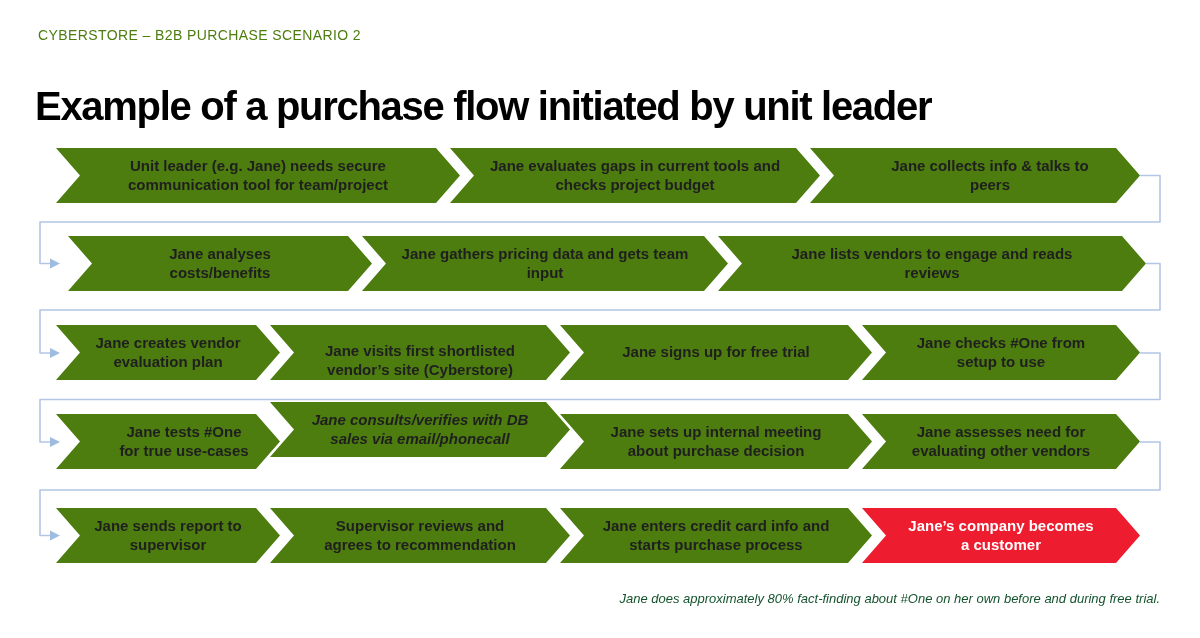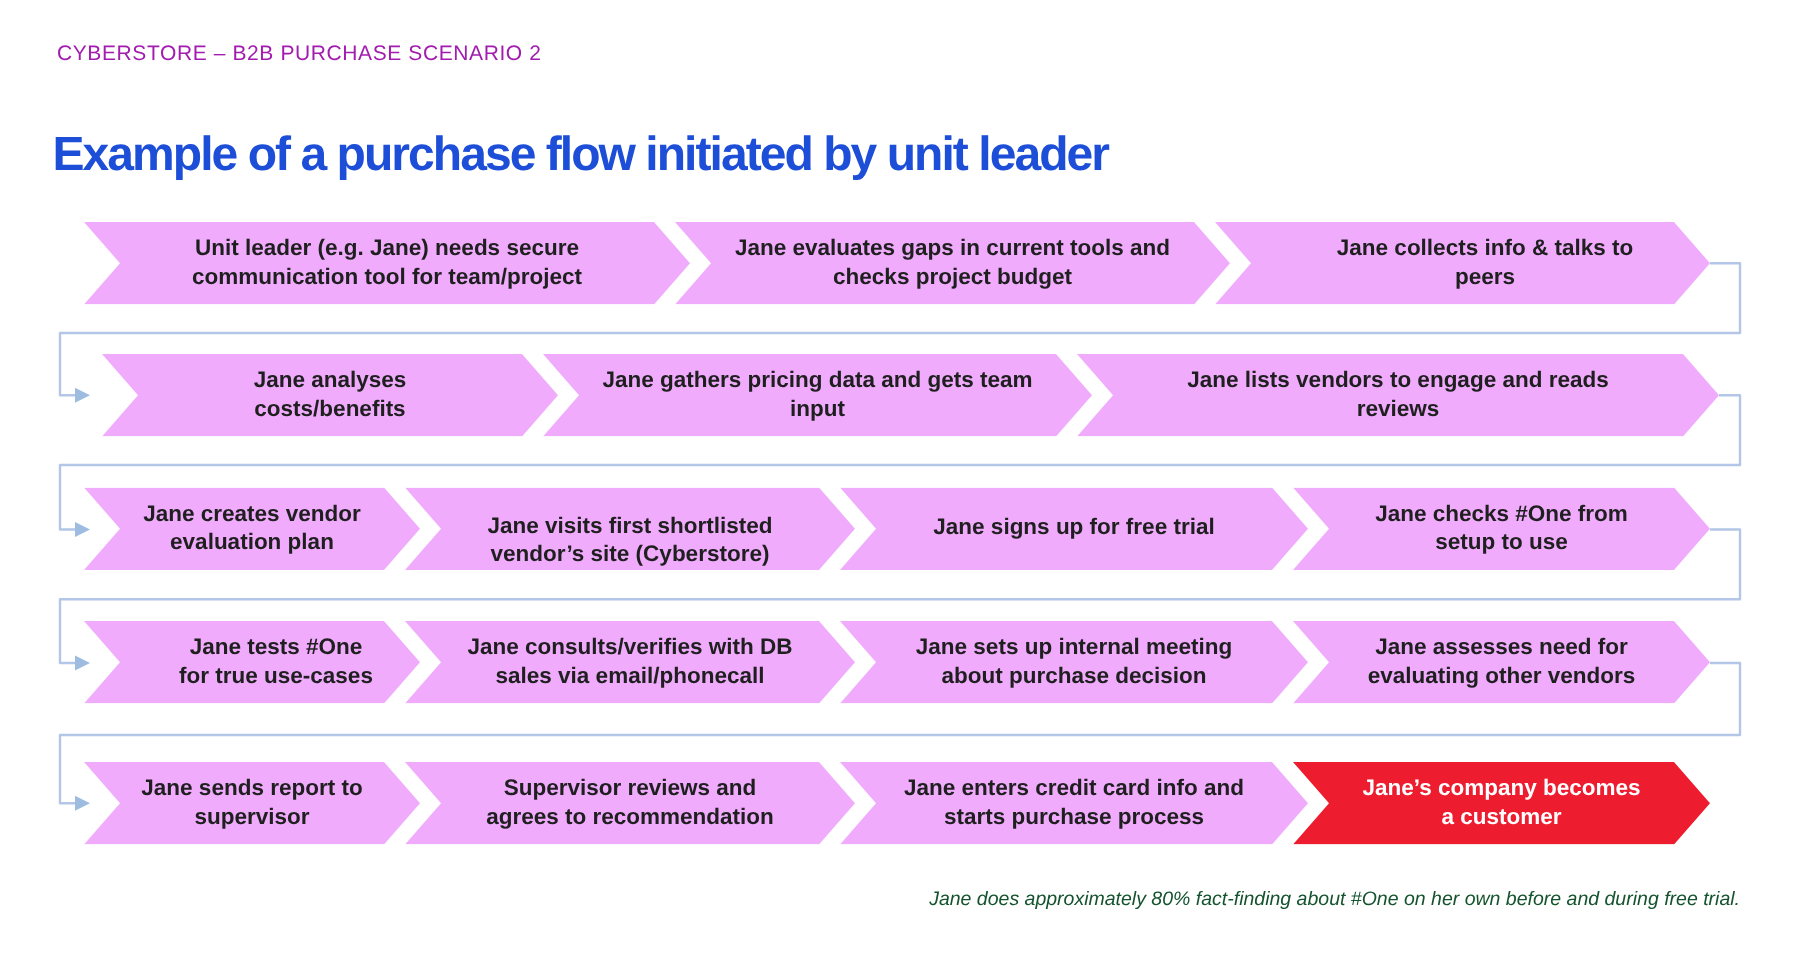--- a/index.html
+++ b/index.html
@@ -2,28 +2,28 @@
 <html><head>
 <meta charset="utf-8">
 <style>
   html,body{margin:0;padding:0;background:#fff;}
   .slide{
     position:relative;width:1200px;height:638px;background:#ffffff;
     font-family:"Liberation Sans", sans-serif;overflow:hidden;
   }
   .kicker{
     position:absolute;left:38px;top:27px;font-size:14px;letter-spacing:.4px;
-    color:#a21caf;font-weight:400;
+    color:#4d7c0f;font-weight:400;
   }
   .title{
-    position:absolute;left:35px;top:84px;font-size:32px;font-weight:800;
-    letter-spacing:-1.3px;color:#1d4ed8;white-space:nowrap;
+    position:absolute;left:35px;top:84px;font-size:40px;font-weight:800;
+    letter-spacing:-1.3px;color:#000000;white-space:nowrap;
   }
   .chev{
-    position:absolute;height:55px;background:#f0abfc;box-sizing:border-box;
+    position:absolute;height:55px;background:#4d7c0f;box-sizing:border-box;
     display:flex;align-items:center;justify-content:center;text-align:center;
     padding:2px 30px;
     clip-path:polygon(0 0, calc(100% - 24px) 0, 100% 50%, calc(100% - 24px) 100%, 0 100%, 24px 50%);
   }
   .chev .lbl{
     font-size:15px;font-weight:700;line-height:1.25;color:#1f1f1f;
   }
   .chev.red{background:#ed1c2e;}
   .chev.red .lbl{color:#ffffff;}
   .connectors{position:absolute;left:0;top:0;pointer-events:none;}
@@ -84,21 +84,21 @@
   <div class="chev" style="left:560px;top:325px;width:312px;">
     <span class="lbl">Jane signs up for free trial</span>
   </div>
   <div class="chev" style="left:862px;top:325px;width:278px;">
     <span class="lbl" style="max-width:170px;">Jane checks #One from setup to use</span>
   </div>
 
   <div class="chev" style="left:56px;top:414px;width:224px;">
     <span class="lbl" style="max-width:145px;margin-left:32px;">Jane tests #One for true use-cases</span>
   </div>
-  <div class="chev" style="left:270px;top:414px;width:300px;">
+  <div class="chev" style="left:270px;top:402px;width:300px;font-style:italic;">
     <span class="lbl" style="max-width:225px;">Jane consults/verifies with DB sales via email/phonecall</span>
   </div>
   <div class="chev" style="left:560px;top:414px;width:312px;">
     <span class="lbl" style="max-width:230px;">Jane sets up internal meeting about purchase decision</span>
   </div>
   <div class="chev" style="left:862px;top:414px;width:278px;">
     <span class="lbl" style="max-width:190px;">Jane assesses need for evaluating other vendors</span>
   </div>
 
   <div class="chev" style="left:56px;top:508px;width:224px;">

